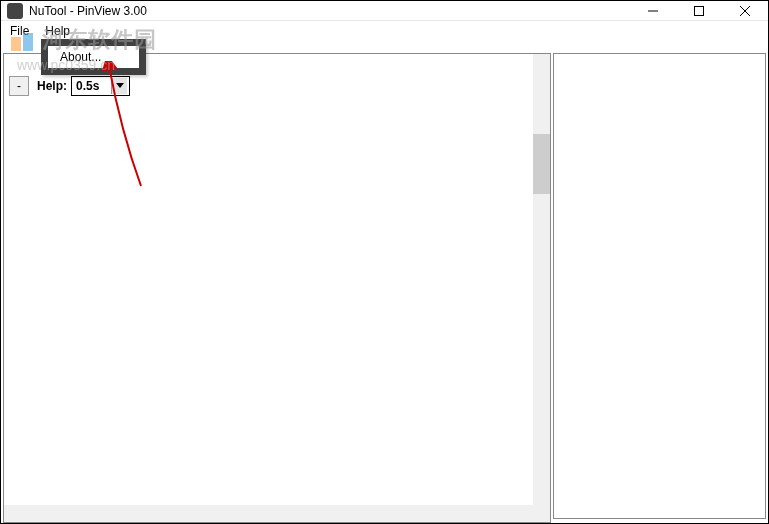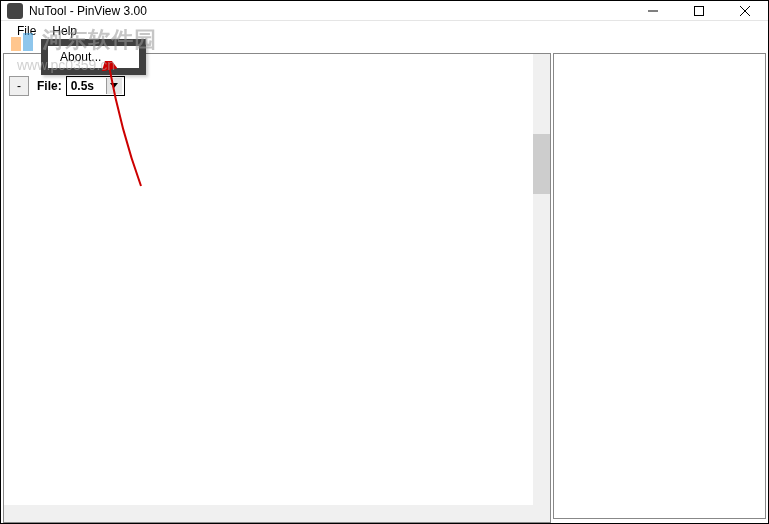--- a/index.html
+++ b/index.html
@@ -42,21 +42,21 @@
   display: flex;
   align-items: center;
   justify-content: center;
   color: #000;
 }
 .win-btn svg { width: 10px; height: 10px; }
 .menubar {
   height: 20px;
   display: flex;
   align-items: center;
-  padding-left: 8px;
+  padding-left: 1px;
   font-size: 12px;
   position: relative;
 }
 .menu-item {
   padding: 2px 8px;
 }
 .menu-dropdown {
   position: absolute;
   left: 40px;
   top: 18px;
@@ -256,21 +256,21 @@
   <defs>
     <marker id="ah" markerWidth="8" markerHeight="8" refX="2" refY="4" orient="auto">
       <path d="M0,0 L8,4 L0,8 Z" fill="#cc0000"></path>
     </marker>
   </defs>
   <path d="M 40 125 Q 20 70 8 5" stroke="#cc0000" stroke-width="2" fill="none" marker-end="url(#ah)"></path>
 </svg>
 
 <div class="toolbar" style="position:absolute; left:4px; top:72px;">
   <div class="tool-btn">-</div>
-  <div class="freq-label">File:</div>
+  <div class="freq-label">Help:</div>
   <div class="freq-select">
     <span>0.5s</span>
     <span class="caret">
       <svg width="8" height="6" viewBox="0 0 8 6">
           <path d="M0,0 L8,0 L4,5 Z" fill="#000"></path>
         </svg>
     </span>
   </div>
 </div>
 

